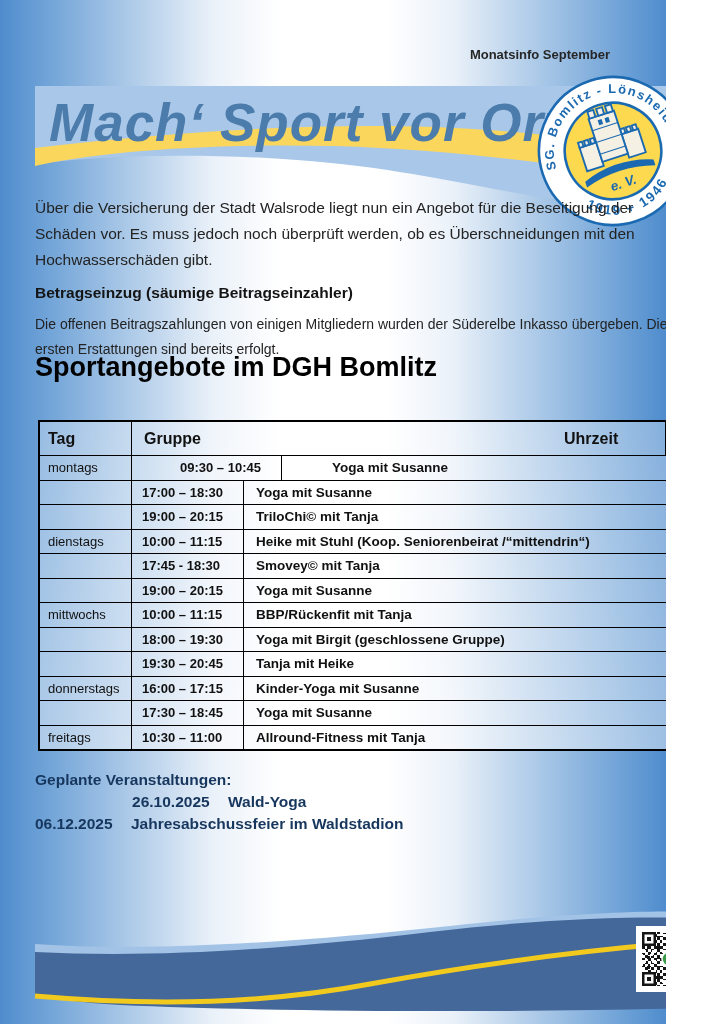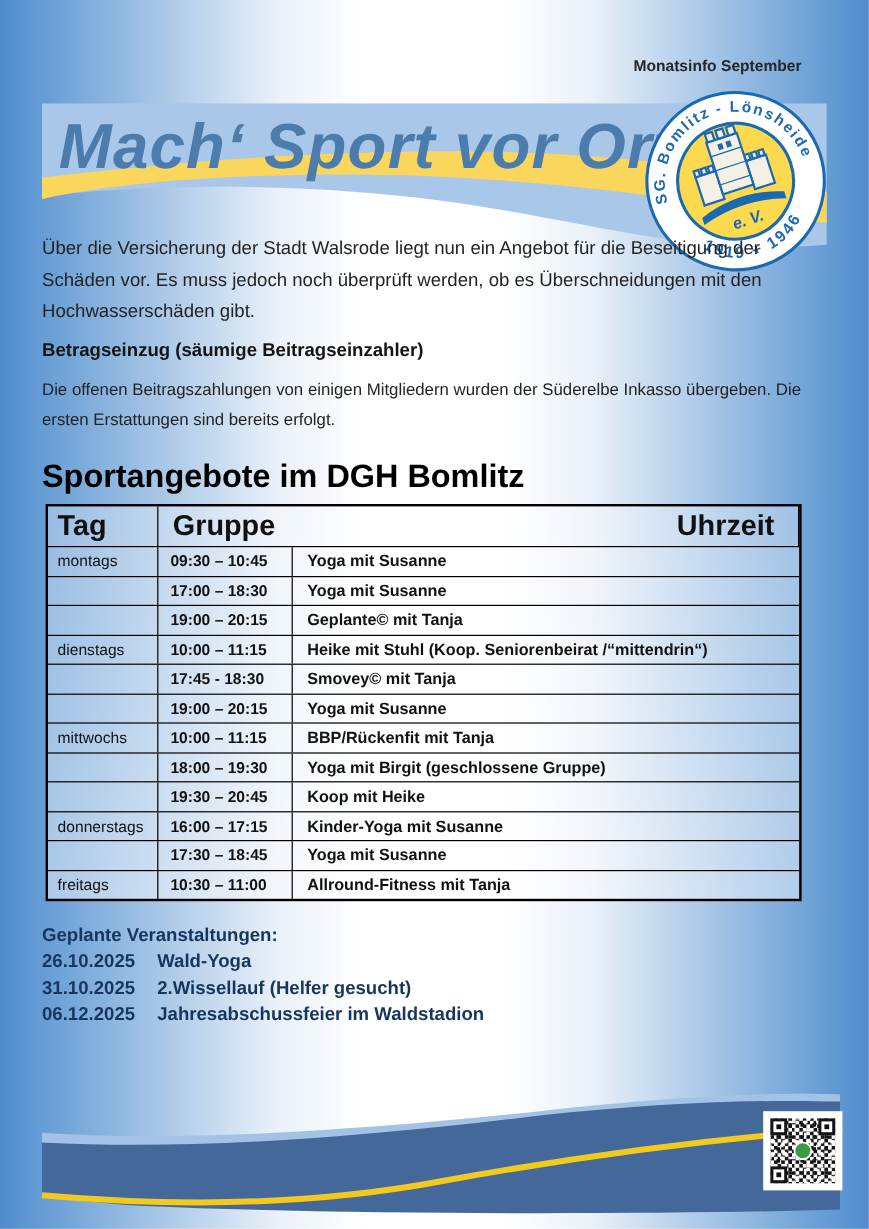--- a/index.html
+++ b/index.html
@@ -1,54 +1,54 @@
 <!DOCTYPE html>
 <html><head>
 <meta charset="utf-8">
 <style>
   html,body{margin:0;padding:0;}
   body{font-family:"Liberation Sans", sans-serif;}
   .page{
-    position:relative;width:724px;height:1024px;overflow:hidden;
+    position:relative;width:666px;height:1024px;overflow:hidden;
     background:linear-gradient(90deg,#4f8ccd 0%,#6ba0d6 6%,#eaf1f9 32%,#ffffff 42%,#ffffff 58%,#eaf1f9 68%,#6ba0d6 94%,#4f8ccd 100%);
   }
   .issue{
     position:absolute;top:47px;right:56px;
     font-size:13px;font-weight:bold;color:#262626;
   }
   .banner{position:absolute;left:35px;top:86px;width:654px;height:132px;}
   .banner svg{position:absolute;left:0;top:0;}
   .banner-title{
     position:absolute;left:14px;top:6px;white-space:nowrap;
     font-size:53px;font-style:italic;font-weight:bold;color:#4b7cab;letter-spacing:1px;
   }
   .logo{position:absolute;left:536px;top:74px;width:154px;height:154px;}
   .h-moto{position:absolute;left:35px;top:164px;font-size:16px;font-weight:bold;color:#141414;}
   .p1{position:absolute;left:35px;top:195px;width:622px;font-size:15.5px;color:#232323;line-height:1.67;}
   .h-beitrag{position:absolute;left:35px;top:284px;font-size:15.5px;font-weight:bold;color:#141414;}
   .p2{position:absolute;left:35px;top:312px;width:658px;font-size:14px;color:#232323;line-height:1.82;}
-  .h-sport{position:absolute;left:35px;top:382px;font-size:27px;font-weight:bold;color:#000;}
+  .h-sport{position:absolute;left:35px;top:352px;font-size:27px;font-weight:bold;color:#000;}
 
   .schedule-table{
     position:absolute;left:38px;top:420px;width:630px;
     border:2.5px solid #000;box-sizing:border-box;
     background:linear-gradient(180deg,rgba(255,255,255,.30),rgba(255,255,255,.45));
   }
   .t-row{display:flex;align-items:stretch;height:23.5px;border-top:1.5px solid #000;}
   .t-row.head{height:33px;border-top:none;border-bottom:1px solid #000;}
-  .t-row.first{border-top:none;}
+  .t-row.first{border-top:none;gap:38px;}
   .cell{display:flex;align-items:center;box-sizing:border-box;color:#111;}
   .c-day{width:92px;border-right:1.5px solid #000;padding-left:8px;font-size:13px;}
   .c-time{width:112px;border-right:1.5px solid #000;padding-left:10px;font-size:13px;font-weight:bold;}
   .c-group{flex:1;padding-left:12px;font-size:13.5px;font-weight:bold;}
-  .head .c-day,.head .c-time,.head .c-group{font-size:24px;font-weight:bold;}
+  .head .c-day,.head .c-time,.head .c-group{font-size:16px;font-weight:bold;}
 
   .events{position:absolute;left:35px;top:771px;color:#17365d;font-weight:bold;font-size:15.5px;}
   .events-heading{margin-bottom:3px;}
-  .event-row{display:flex;margin-top:4px;}
+  .event-row{display:flex;margin-top:4px;justify-content:center;}
   .event-date{width:96px;}
 
   .footer-art{position:absolute;left:0;top:886px;width:724px;height:138px;}
 </style>
 </head>
 <body>
 
 <div class="page">
 
   <div class="issue">Monatsinfo September</div>
@@ -119,21 +119,21 @@
       <div class="cell c-group">Yoga mit Susanne</div>
     </div>
     <div class="t-row">
       <div class="cell c-day"></div>
       <div class="cell c-time">17:00 – 18:30</div>
       <div class="cell c-group">Yoga mit Susanne</div>
     </div>
     <div class="t-row">
       <div class="cell c-day"></div>
       <div class="cell c-time">19:00 – 20:15</div>
-      <div class="cell c-group">Geplante© mit Tanja</div>
+      <div class="cell c-group">TriloChi© mit Tanja</div>
     </div>
     <div class="t-row">
       <div class="cell c-day">dienstags</div>
       <div class="cell c-time">10:00 – 11:15</div>
       <div class="cell c-group">Heike mit Stuhl (Koop. Seniorenbeirat /“mittendrin“)</div>
     </div>
     <div class="t-row">
       <div class="cell c-day"></div>
       <div class="cell c-time">17:45 - 18:30</div>
       <div class="cell c-group">Smovey© mit Tanja</div>
@@ -149,21 +149,21 @@
       <div class="cell c-group">BBP/Rückenfit mit Tanja</div>
     </div>
     <div class="t-row">
       <div class="cell c-day"></div>
       <div class="cell c-time">18:00 – 19:30</div>
       <div class="cell c-group">Yoga mit Birgit (geschlossene Gruppe)</div>
     </div>
     <div class="t-row">
       <div class="cell c-day"></div>
       <div class="cell c-time">19:30 – 20:45</div>
-      <div class="cell c-group">Koop mit Heike</div>
+      <div class="cell c-group">Tanja mit Heike</div>
     </div>
     <div class="t-row">
       <div class="cell c-day">donnerstags</div>
       <div class="cell c-time">16:00 – 17:15</div>
       <div class="cell c-group">Kinder-Yoga mit Susanne</div>
     </div>
     <div class="t-row">
       <div class="cell c-day"></div>
       <div class="cell c-time">17:30 – 18:45</div>
       <div class="cell c-group">Yoga mit Susanne</div>
@@ -173,24 +173,20 @@
       <div class="cell c-time">10:30 – 11:00</div>
       <div class="cell c-group">Allround-Fitness mit Tanja</div>
     </div>
   </div>
 
   <div class="events">
     <div class="events-heading">Geplante Veranstaltungen:</div>
     <div class="event-row">
       <span class="event-date">26.10.2025</span>
       <span class="event-label">Wald-Yoga</span>
-    </div>
-    <div class="event-row">
-      <span class="event-date">31.10.2025</span>
-      <span class="event-label">2.Wissellauf (Helfer gesucht)</span>
     </div>
     <div class="event-row">
       <span class="event-date">06.12.2025</span>
       <span class="event-label">Jahresabschussfeier im Waldstadion</span>
     </div>
   </div>
 
   <svg class="footer-art" width="724" height="138" viewBox="0 0 724 138">
     <defs>
       <pattern id="qrA" width="6" height="6" patternUnits="userSpaceOnUse">

